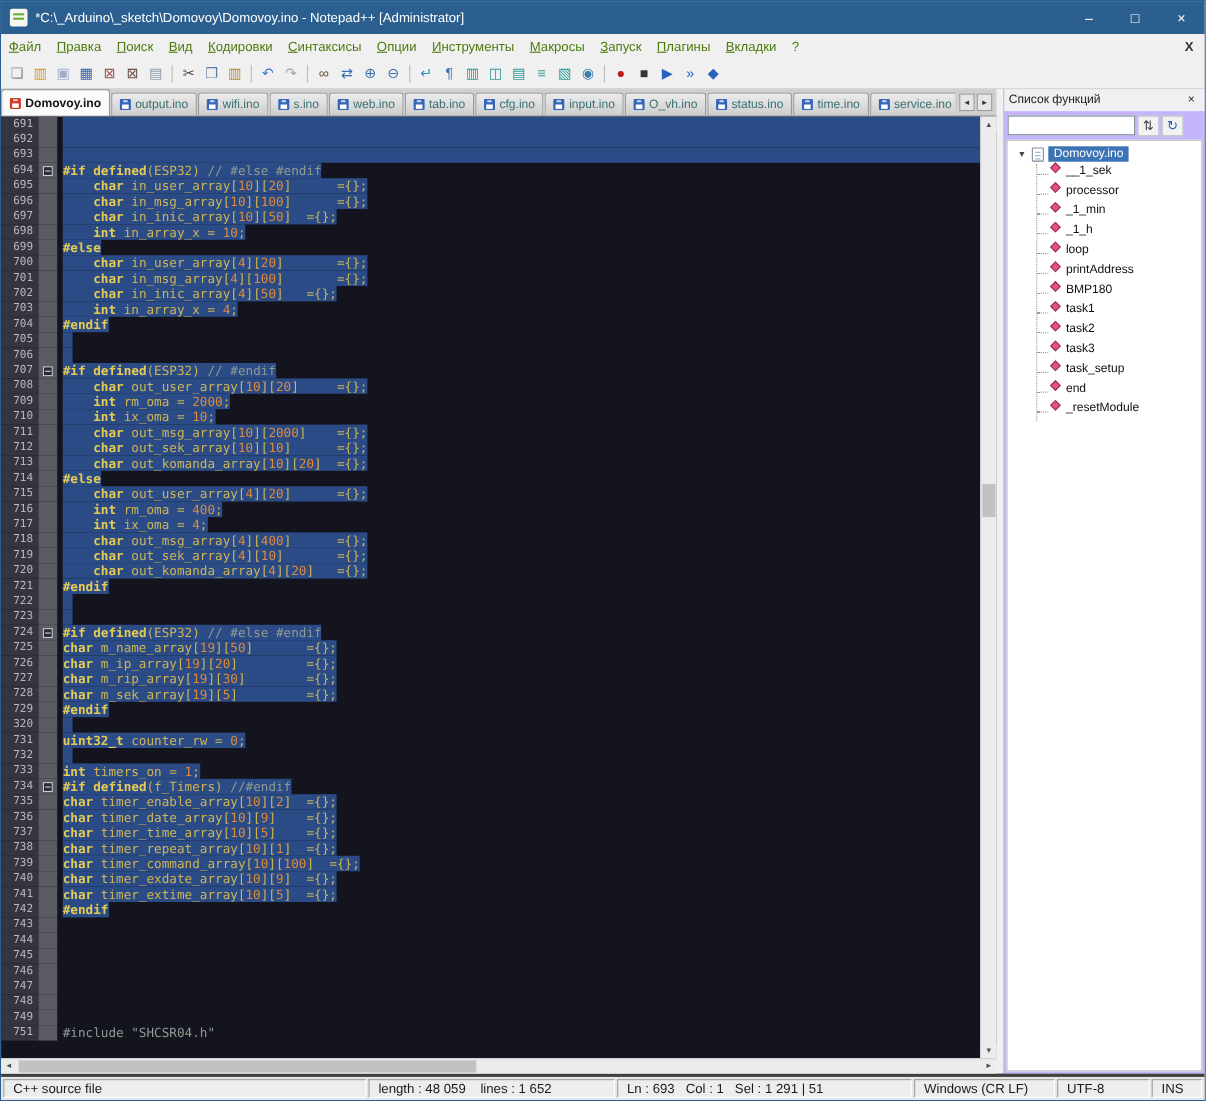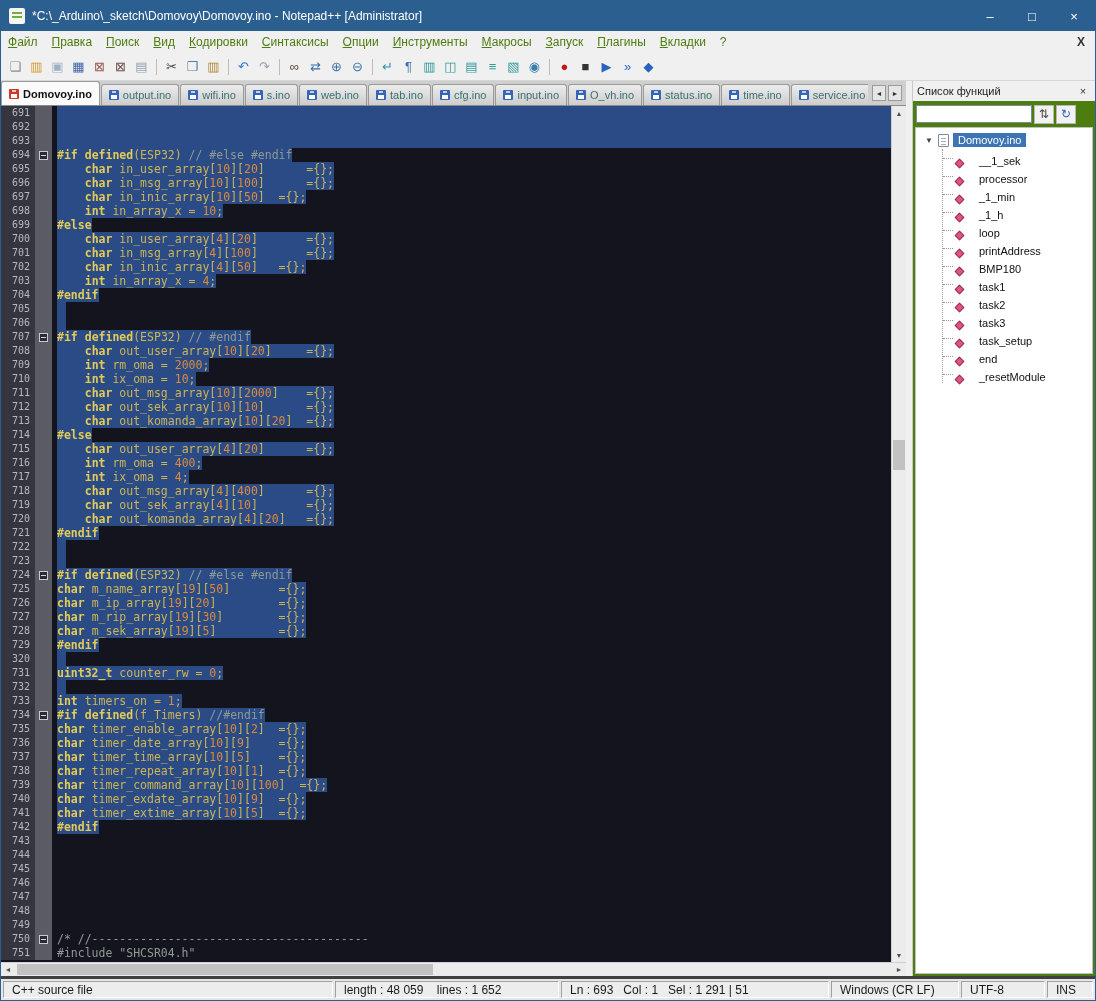--- a/index.html
+++ b/index.html
@@ -58,37 +58,37 @@
 .varrow.up{top:0}
 .varrow.down{bottom:0}
 .vthumb{position:absolute;left:1px;right:1px;top:39%;height:30px;background:#c2c2c2}
 .hscroll{height:14px;background:#ececec;position:relative;border-top:1px solid #d0d0d0;flex:0 0 auto}
 .harrow{position:absolute;top:0;width:14px;height:100%;display:flex;align-items:center;justify-content:center;font-size:7px;color:#505050}
 .harrow.left{left:0}
 .harrow.right{right:0}
 .hthumb{position:absolute;top:1px;bottom:1px;left:16px;width:46%;background:#c2c2c2}
 
 .splitter{width:6px;background:#f0f0f0;flex:0 0 auto}
-.panel{flex:1;display:flex;flex-direction:column;background:#4d7c0f;border-left:1px solid #c8c8c8;min-width:0}
+.panel{flex:1;display:flex;flex-direction:column;background:#c4b5fd;border-left:1px solid #c8c8c8;min-width:0}
 .phead{height:20px;display:flex;align-items:center;font-size:11px;padding:0 4px;color:#222;background:#f0f0f0;flex:0 0 auto}
 .ptitle{flex:1;white-space:nowrap;overflow:hidden}
 .pclose{width:16px;text-align:center;font-size:11px;color:#333}
 .psearch{height:26px;display:flex;align-items:center;gap:2px;padding:0 3px;flex:0 0 auto}
 .psearch input{width:116px;height:18px;border:1px solid #7a8a99;font-size:11px;padding:0 3px;background:#fff;font-family:"Liberation Sans",sans-serif}
 .pbtn{width:20px;height:19px;display:flex;align-items:center;justify-content:center;font-size:12px;border:1px solid #b8b8b8;background:#f2f2f2}
 .pbtn.sort{color:#444}
 .pbtn.reload{color:#2a62c0}
 .ptree{flex:1;background:#fff;border:1px solid #c0c0c0;margin:0 2px 2px 2px;overflow:hidden;font-size:11px;padding:3px 0}
 .troot{height:18px;display:flex;align-items:center;gap:4px;padding-left:8px}
 .tarrow{font-size:8px;color:#444;width:10px;text-align:center}
 .pg{width:11px;height:13px;background:#fff;border:1px solid #7a8ba0;border-radius:1px;position:relative;flex:0 0 auto}
 .pg::after{content:"";position:absolute;left:2px;right:2px;top:3px;height:1px;background:#9ab0c4;box-shadow:0 3px 0 #9ab0c4,0 6px 0 #9ab0c4}
 .trootlabel{background:var(--tree-selected-bg,#3d74b4);color:#fff;padding:1px 5px}
 .tkids{margin-left:26px;border-left:1px dotted #9a9a9a}
-.titem{height:18px;display:flex;align-items:flex-end;gap:16px;color:#101010;position:relative;padding-left:13px}
+.titem{height:18px;display:flex;align-items:flex-start;gap:6px;color:#101010;position:relative;padding-left:13px}
 .titem::before{content:"";position:absolute;left:0;top:9px;width:10px;border-top:1px dotted #9a9a9a}
 .diamond{width:7px;height:7px;background:var(--function-icon,#e05480);border:1px solid #9c3156;transform:rotate(45deg);flex:0 0 auto}
 .tlab{white-space:nowrap}
 
 .statusbar{height:24px;background:#e6e6e6;border-top:3px solid #404040;display:flex;align-items:stretch;font-size:12px;color:#1a1a1a;padding:2px;flex:0 0 auto}
 .seg{border:1px solid;border-color:#a0a0a0 #ffffff #ffffff #a0a0a0;background:#ededed;display:flex;align-items:center;padding:0 8px;white-space:pre;margin-right:2px;overflow:hidden}
 .seg.grow{flex:1}
 .seg.len{width:224px}
 .seg.pos{width:268px}
 .seg.eol{width:128px}
@@ -639,29 +639,20 @@
               </span>
             </div>
             <div class="line">
               <span class="ln">749</span>
               <span class="foldcol"></span>
               <span class="codewrap">
                 <span class="code"></span>
               </span>
             </div>
             <div class="line">
-              <span class="ln">750</span>
-              <span class="foldcol">
-                <span class="fb"></span>
-              </span>
-              <span class="codewrap">
-                <span class="code"><span class="com">/* //----------------------------------------</span></span>
-              </span>
-            </div>
-            <div class="line">
               <span class="ln">751</span>
               <span class="foldcol"></span>
               <span class="codewrap">
                 <span class="code"><span class="com">#include "SHCSR04.h"</span></span>
               </span>
             </div>
           </div>
         <div class="vscroll">
           <span class="varrow up">▲</span>
           <div class="vthumb"></div>

